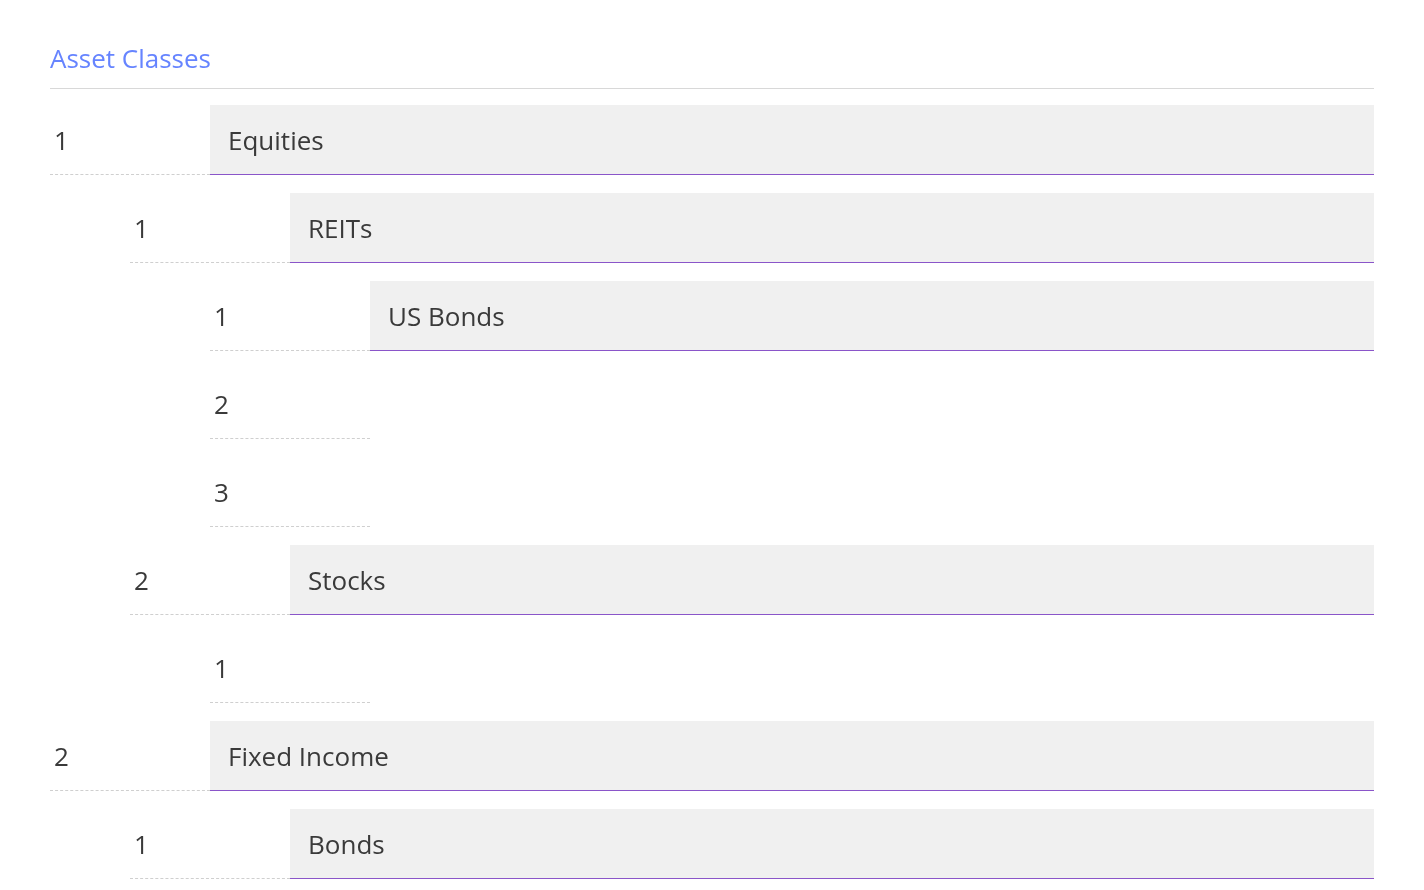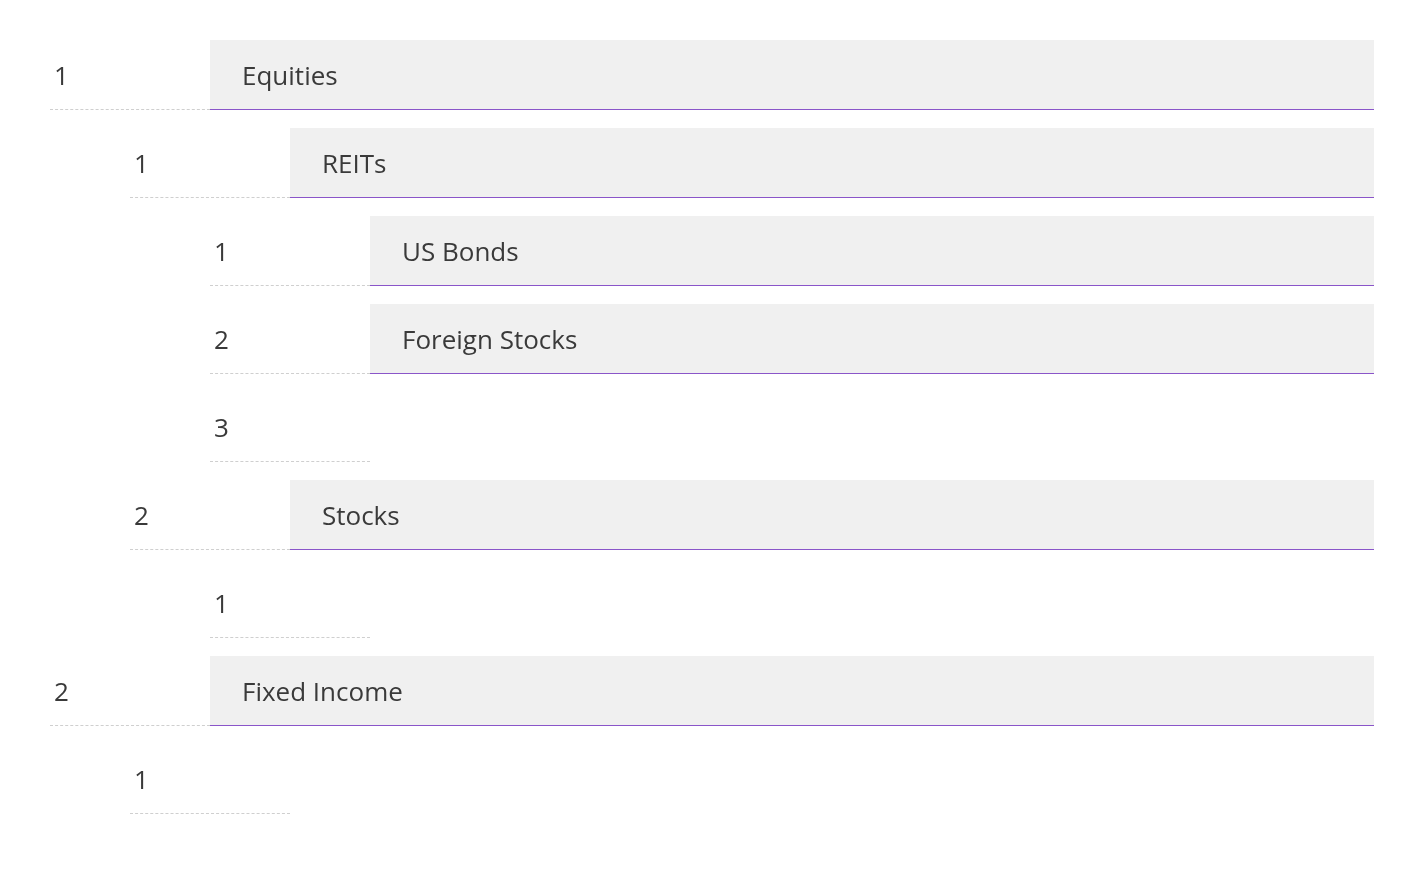--- a/index.html
+++ b/index.html
@@ -54,31 +54,32 @@
     padding-left: 4px;
     border-bottom: 1.5px dashed #cfcfcf;
     height: 70px;
   }
   .label-cell {
     flex: 1 1 auto;
     background: #f0f0f0;
     border-bottom: 1.5px solid #8a55c9;
     display: flex;
     align-items: center;
-    padding: 0 32px;
+    padding: 0 18px;
     font-size: 26px;
     color: #3a3a3a;
     height: 70px;
   }
   
 </style>
 </head>
 <body>
 
 <div class="container">
+  <h2 class="section-title">Asset Classes</h2>
 
   <ol class="tree">
 
     <li class="node">
       <div class="row">
         <div class="num-cell">1</div>
         <div class="label-cell">Equities</div>
       </div>
       <ol>
 
@@ -95,21 +96,20 @@
                 <div class="spacer"></div>
                 <div class="num-cell">1</div>
                 <div class="label-cell">US Bonds</div>
               </div>
             </li>
             <li class="node">
               <div class="row">
                 <div class="spacer"></div>
                 <div class="spacer"></div>
                 <div class="num-cell">2</div>
-                <div class="label-cell">Foreign Stocks</div>
               </div>
             </li>
             <li class="node">
               <div class="row">
                 <div class="spacer"></div>
                 <div class="spacer"></div>
                 <div class="num-cell">3</div>
               </div>
             </li>
           </ol>
@@ -137,19 +137,20 @@
     <li class="node">
       <div class="row">
         <div class="num-cell">2</div>
         <div class="label-cell">Fixed Income</div>
       </div>
       <ol>
         <li class="node">
           <div class="row">
             <div class="spacer"></div>
             <div class="num-cell">1</div>
+            <div class="label-cell">Bonds</div>
           </div>
         </li>
       </ol>
     </li>
 
   </ol>
 </div>
 
 </body></html>

